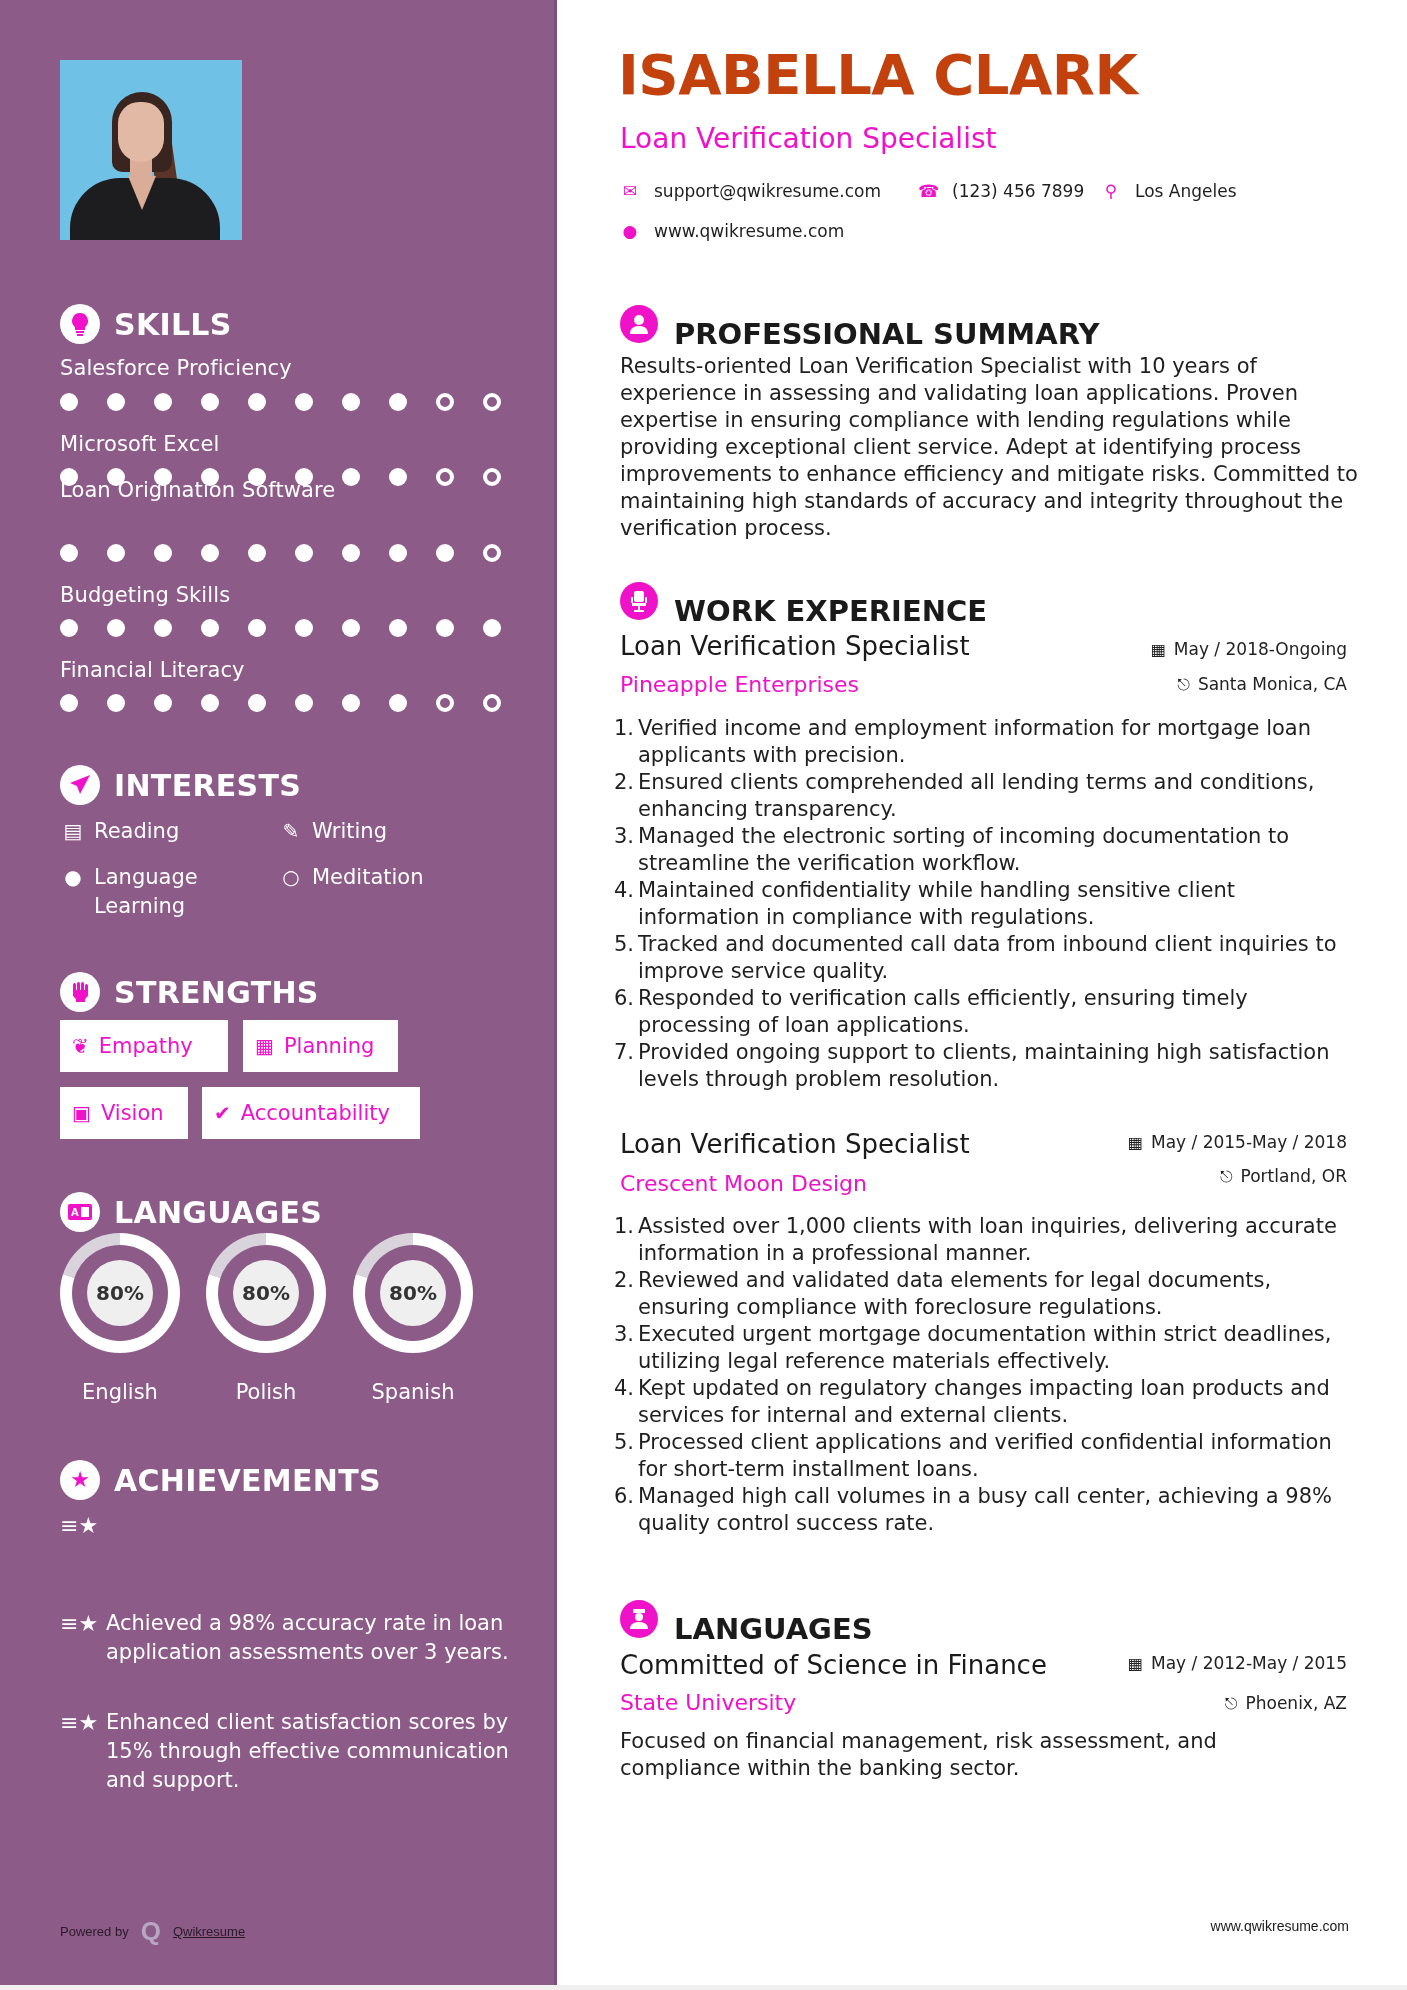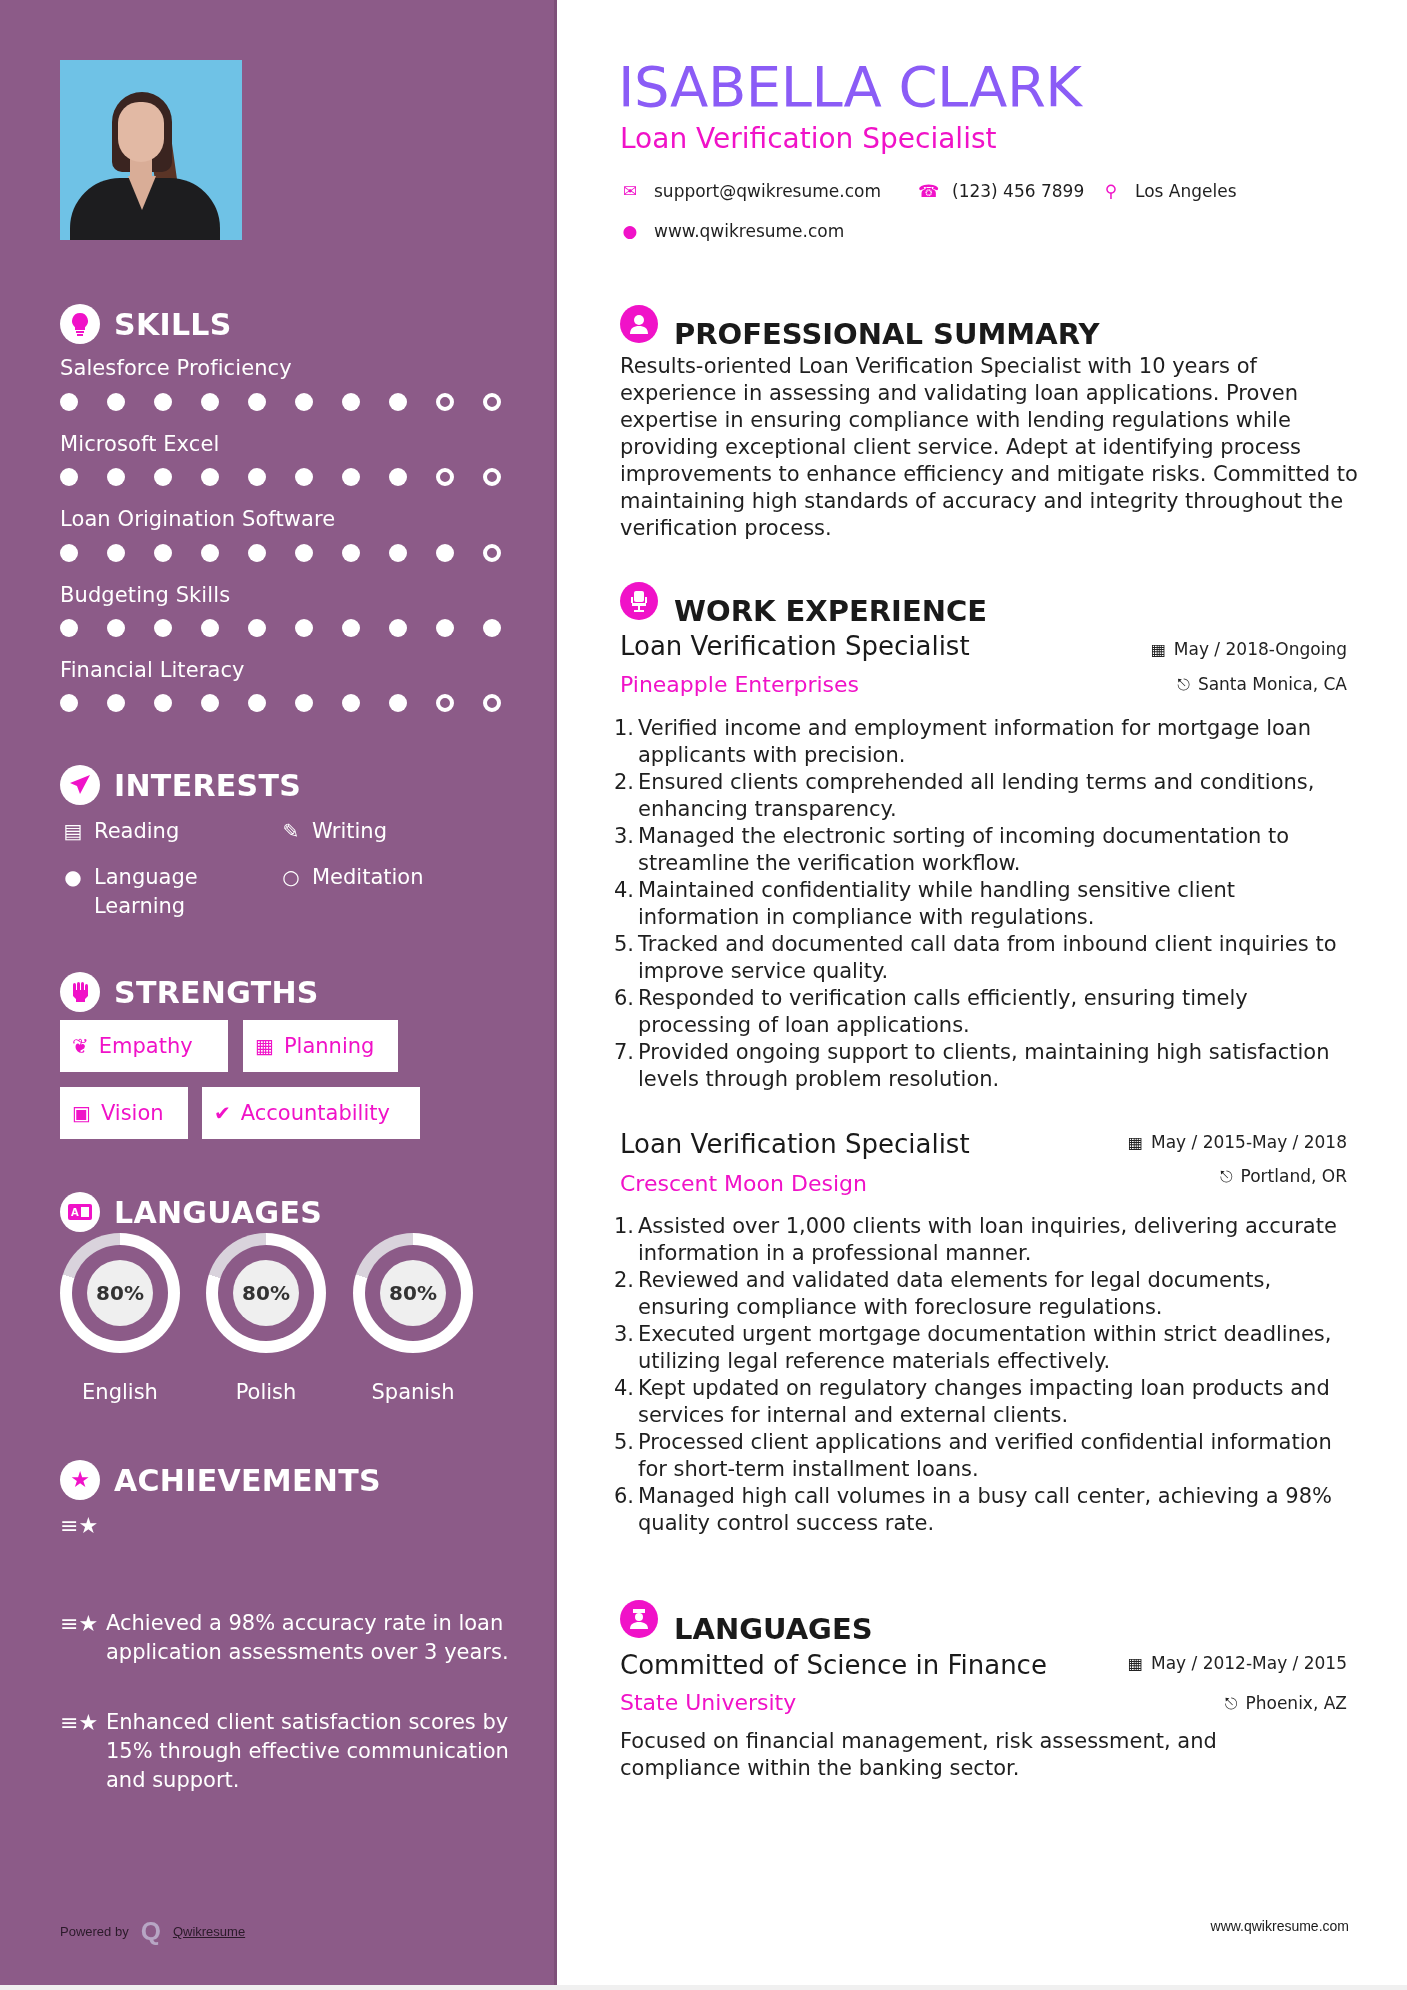--- a/index.html
+++ b/index.html
@@ -38,21 +38,21 @@
   .lang-label { position: absolute; width: 150px; text-align: center; font-size: 21px; color: #fff; font-family: "DejaVu Sans", sans-serif; }
 
   .ach { position: absolute; left: 60px; width: 460px; display: flex; font-size: 21px; color: #fff; line-height: 29px; font-family: "DejaVu Sans", sans-serif; }
   .ach .ai { width: 46px; flex-shrink: 0; font-size: 22px; }
 
   .powered { position: absolute; left: 60px; top: 1916px; display: flex; align-items: center; font-size: 13px; color: #2b1a2a; font-family: "Liberation Sans", sans-serif; }
   .powered .q { margin: 0 12px; font-size: 26px; font-weight: bold; color: #b7a6c4; }
   .powered .lk { text-decoration: underline; color: #2b1a2a; }
 
   
-  .name { position: absolute; left: 618px; top: 54px; font-size: 56px; font-weight: normal; color: #8b5cf6; font-family: "DejaVu Sans", sans-serif; letter-spacing: -0.5px; }
+  .name { position: absolute; left: 618px; top: 42px; font-size: 56px; font-weight: bold; color: #c2410c; font-family: "DejaVu Sans", sans-serif; letter-spacing: -0.5px; }
   .role { position: absolute; left: 620px; top: 122px; font-size: 28px; color: #f012c8; font-family: "DejaVu Sans", sans-serif; }
   .contact { position: absolute; display: flex; align-items: center; font-size: 17px; color: #1f1f1f; font-family: "DejaVu Sans", sans-serif; }
   .contact .ci { color: #f012c8; font-size: 17px; width: 20px; margin-right: 14px; text-align: center; }
 
   .main-head { position: absolute; left: 620px; display: flex; align-items: center; height: 40px; }
   .main-head .ic { width: 38px; height: 38px; border-radius: 50%; background: #f012c8; color: #fff; display: flex; align-items: center; justify-content: center; font-size: 20px; }
   .main-head .t { margin-left: 16px; font-size: 29px; font-weight: bold; color: #1a1a1a; font-family: "DejaVu Sans", sans-serif; margin-top: 20px; }
 
   .para { position: absolute; left: 620px; width: 740px; font-size: 21px; line-height: 27px; color: #1f1f1f; font-family: "DejaVu Sans", sans-serif; }
   .job-title { position: absolute; left: 620px; font-size: 26px; color: #1a1a1a; font-family: "DejaVu Sans", sans-serif; }
@@ -111,21 +111,21 @@
       <span class="dot"></span>
       <span class="dot"></span>
       <span class="dot"></span>
       <span class="dot"></span>
       <span class="dot"></span>
       <span class="dot"></span>
       <span class="dot empty"></span>
       <span class="dot empty"></span>
   </div>
 
-  <div class="skill-label" style="top:507px">Loan Origination Software</div>
+  <div class="skill-label" style="top:478px">Loan Origination Software</div>
   <div class="dots" style="top:544px">
     <span class="dot"></span>
       <span class="dot"></span>
       <span class="dot"></span>
       <span class="dot"></span>
       <span class="dot"></span>
       <span class="dot"></span>
       <span class="dot"></span>
       <span class="dot"></span>
       <span class="dot"></span>

